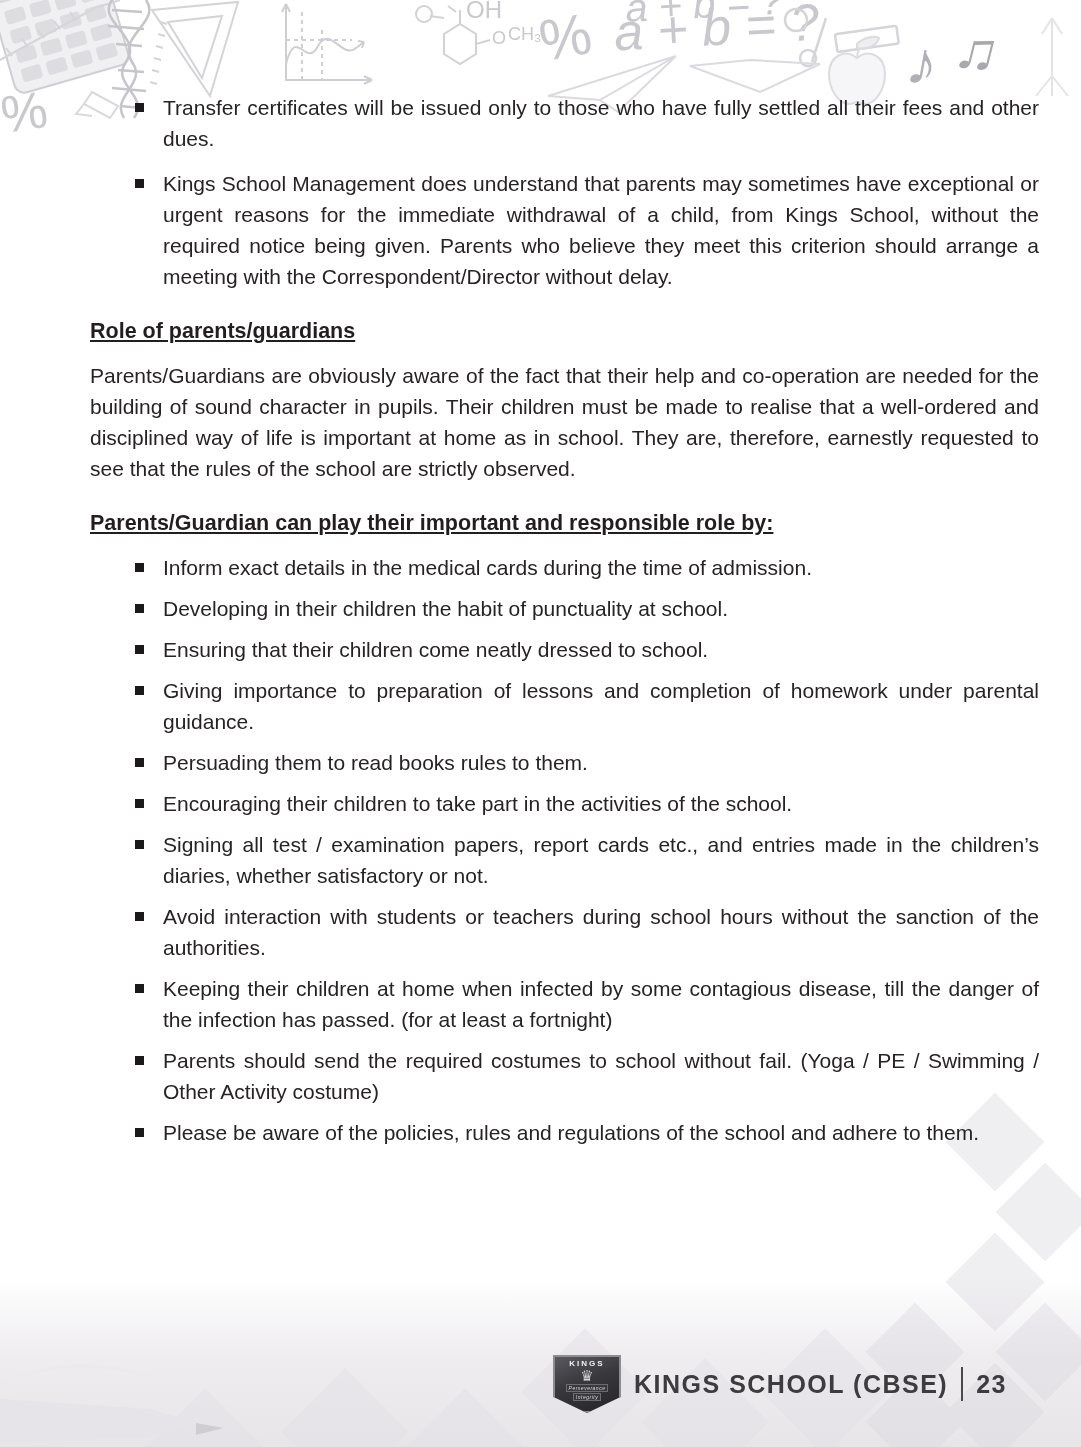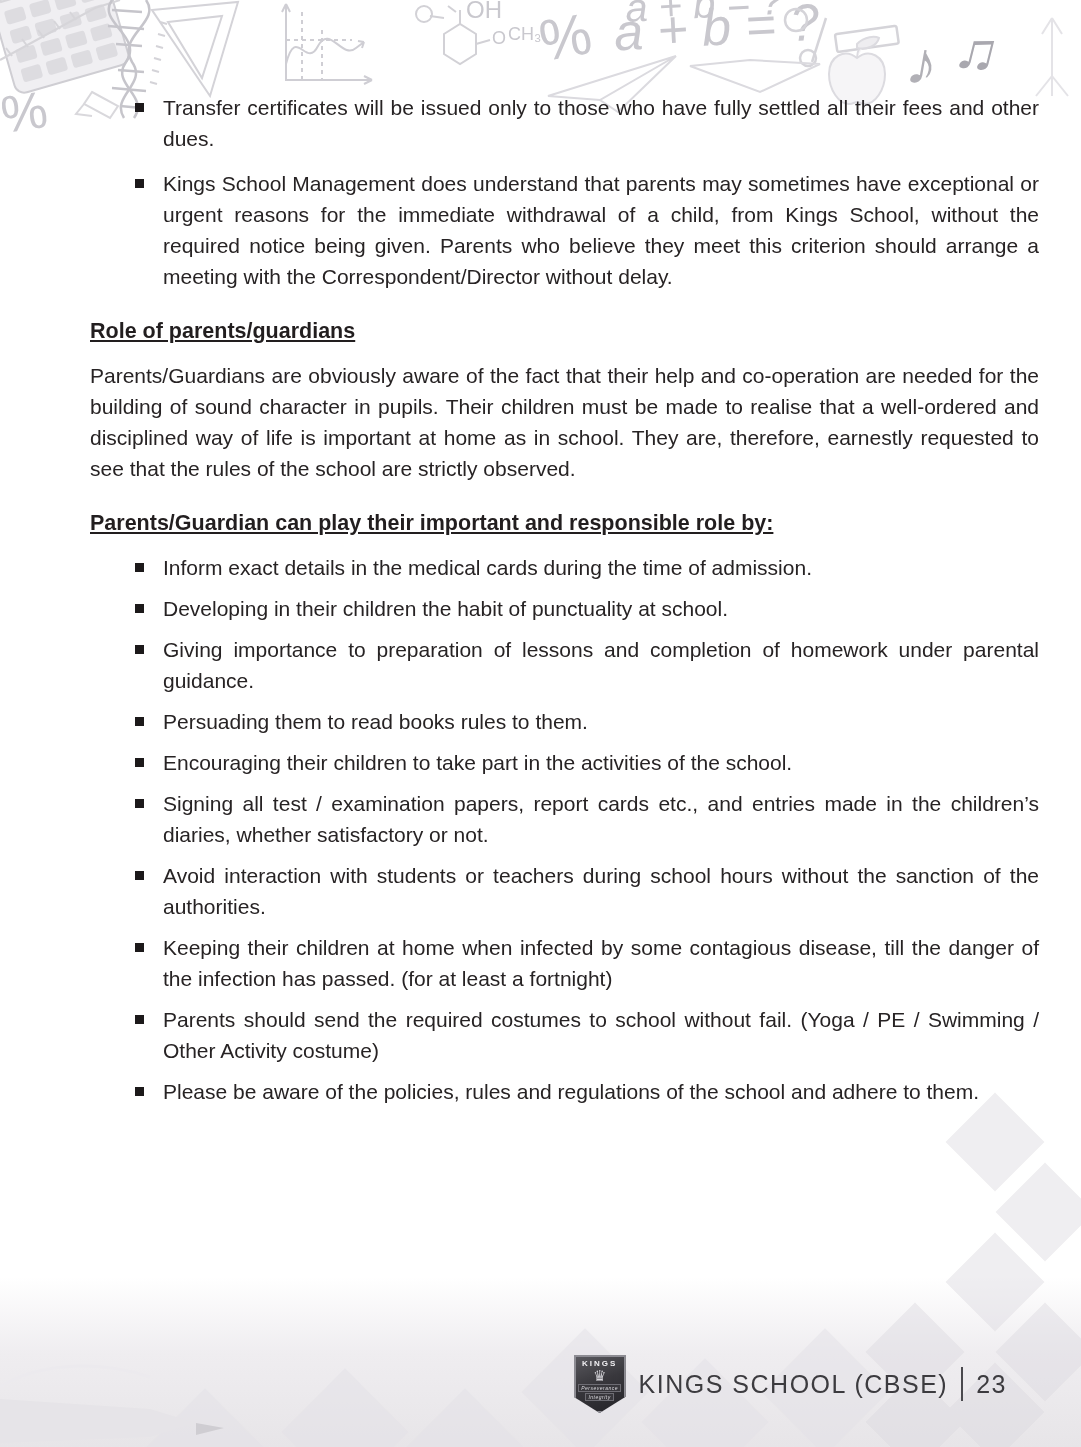--- a/index.html
+++ b/index.html
@@ -40,35 +40,35 @@
   ul.blist li .sq {
     position:absolute; left:0; top:11px; width:9px; height:9px;
     background:#1c191a; display:block;
   }
   
   .footer {
     position:absolute; right:74px; bottom:34px;
     display:flex; align-items:center; gap:13px;
   }
   .shield {
-    width:52px; height:58px;
+    width:68px; height:58px;
     background:linear-gradient(160deg,#5c5b61 0%, #39383d 45%, #232227 100%);
     clip-path:polygon(0 0,100% 0,100% 72%,50% 100%,0 72%);
     box-shadow:inset 0 0 0 2px #8d8c93;
     display:flex; flex-direction:column; align-items:center;
   }
   .logo-title { font-size:8px; font-weight:700; letter-spacing:2px; color:#f1f0f3; margin-top:4px; }
   .crown { font-size:15px; line-height:15px; color:#d6d5da; }
   .banner {
     font-size:5px; line-height:6px; font-style:italic; letter-spacing:.5px;
     color:#dbdadf; background:#39383d; border:1px solid #6d6c73;
     padding:0 2px; margin-top:1px; white-space:nowrap;
   }
   .school-name, .page-num {
-    font-size:25px; font-weight:400; color:#3c3b3f;
+    font-size:25px; font-weight:700; color:#3c3b3f;
     letter-spacing:1.5px; white-space:nowrap;
   }
   .fdiv { width:2px; height:34px; background:#4a494e; }
   .decor-text { font-family:"Liberation Sans", sans-serif; fill:#c9c8ce; }
 </style>
 </head>
 <body>
 
 <div class="page">
 
@@ -210,21 +210,21 @@
     </ul>
 
     <h3 class="heading">Role of parents/guardians</h3>
     <p class="para">Parents/Guardians are obviously aware of the fact that their help and co-operation are needed for the building of sound character in pupils. Their children must be made to realise that a well-ordered and disciplined way of life is important at home as in school. They are, therefore, earnestly requested to see that the rules of the school are strictly observed.</p>
 
     <h3 class="heading">Parents/Guardian can play their important and responsible role by:</h3>
 
     <ul class="blist">
       <li><span class="sq"></span><span>Inform exact details in the medical cards during the time of admission.</span></li>
       <li><span class="sq"></span><span>Developing in their children the habit of punctuality at school.</span></li>
-      <li><span class="sq"></span></li>
+      <li><span class="sq"></span><span>Ensuring that their children come neatly dressed to school.</span></li>
       <li><span class="sq"></span><span>Giving importance to preparation of lessons and completion of homework under parental guidance.</span></li>
       <li><span class="sq"></span><span>Persuading them to read books rules to them.</span></li>
       <li><span class="sq"></span><span>Encouraging their children to take part in the activities of the school.</span></li>
       <li><span class="sq"></span><span>Signing all test / examination papers, report cards etc., and entries made in the children’s diaries, whether satisfactory or not.</span></li>
       <li><span class="sq"></span><span>Avoid interaction with students or teachers during school hours without the sanction of the authorities.</span></li>
       <li><span class="sq"></span><span>Keeping their children at home when infected by some contagious disease, till the danger of the infection has passed. (for at least a fortnight)</span></li>
       <li><span class="sq"></span><span>Parents should send the required costumes to school without fail. (Yoga / PE / Swimming / Other Activity costume)</span></li>
       <li><span class="sq"></span><span>Please be aware of the policies, rules and regulations of the school and adhere to them.</span></li>
     </ul>
   </main>

